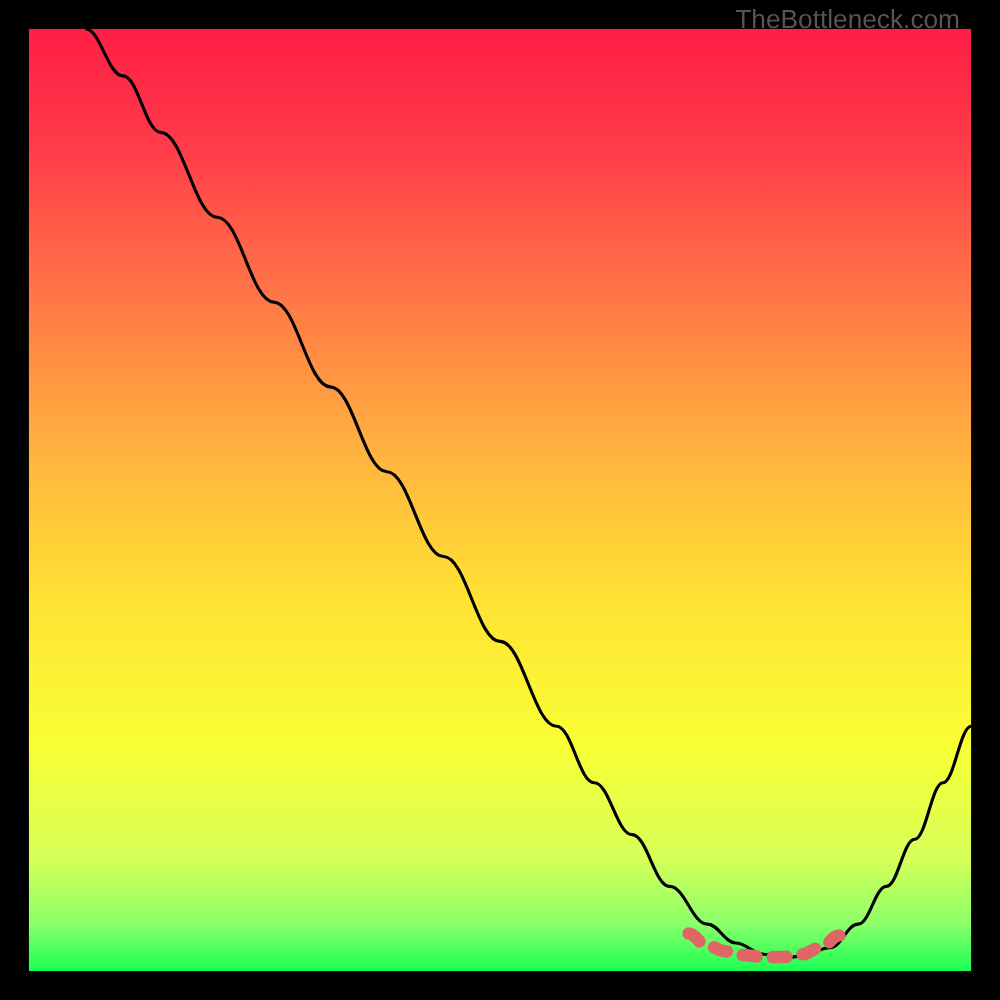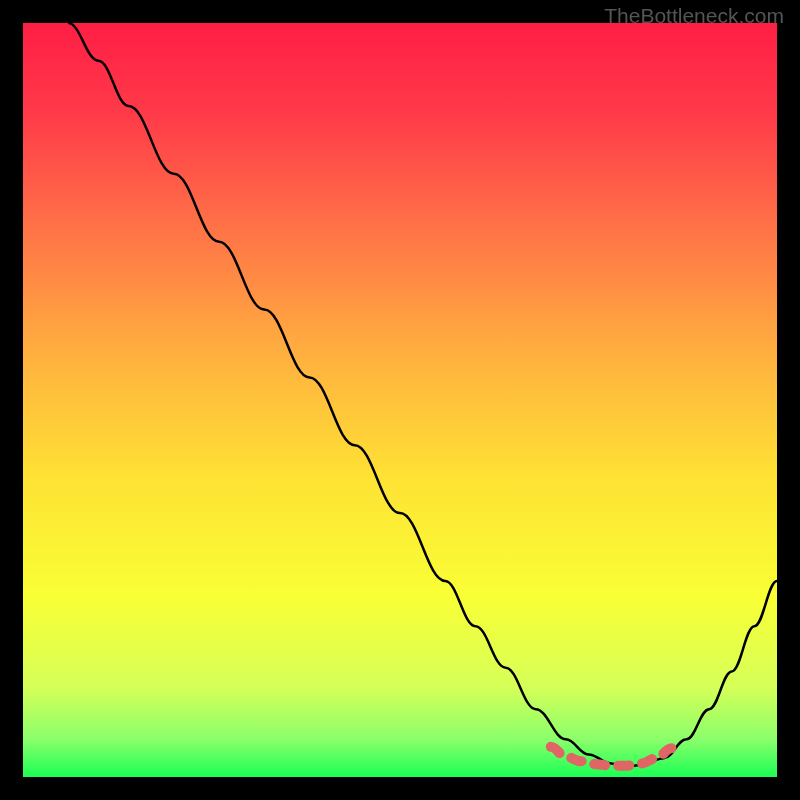--- a/index.html
+++ b/index.html
@@ -7,21 +7,21 @@
     padding: 0;
     background: #000;
     width: 800px;
     height: 800px;
     position: relative;
     font-family: Arial, Helvetica, sans-serif;
   }
   .watermark {
     position: absolute;
     top: 4px;
-    right: 16px;
+    right: 32px;
     color: #555;
     font-size: 21px;
     font-weight: 500;
     z-index: 20;
   }
   .chart-frame {
     position: absolute;
     left: 23px;
     top: 23px;
     width: 754px;

